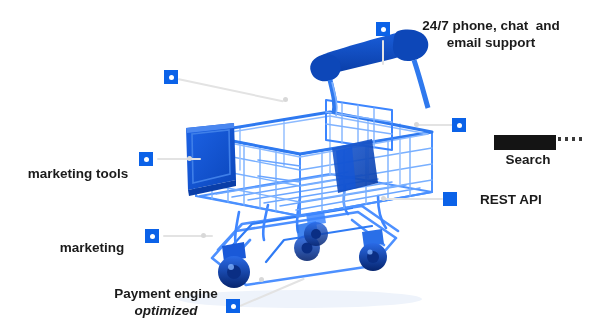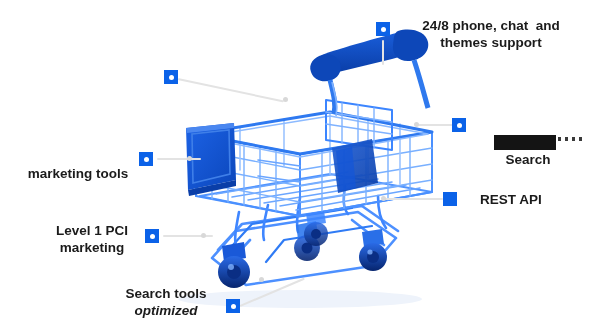--- a/index.html
+++ b/index.html
@@ -275,22 +275,22 @@
       </g>
     </g>
   </svg>
 
   <div class="conn" style="left:178px; top:78px; width:108px; transform: rotate(12deg);"></div>
   <div class="conn-dot" style="left:283px; top:97px;"></div>
   <div class="marker" style="left:164px; top:70px;">
     <span class="dot"></span>
   </div>
 
-  <div class="label center" style="left:396px; top:17px; width:190px;">24/8 phone, chat  and</div>
-  <div class="label center" style="left:396px; top:34px; width:190px;">themes support</div>
+  <div class="label center" style="left:396px; top:17px; width:190px;">24/7 phone, chat  and</div>
+  <div class="label center" style="left:396px; top:34px; width:190px;">email support</div>
   <div class="conn" style="left:383px; top:39px; width:25px; transform: rotate(90deg);"></div>
   <div class="marker" style="left:376px; top:22px;">
     <span class="dot"></span>
   </div>
 
   <div class="label center" style="left:20px; top:165px; width:116px;">marketing tools</div>
   <div class="conn" style="left:157px; top:158px; width:44px;"></div>
   <div class="conn-dot" style="left:187px; top:156px;"></div>
   <div class="marker" style="left:139px; top:152px;">
     <span class="dot"></span>
@@ -301,36 +301,35 @@
       <span>Search</span>
       <span class="smudge"></span>
     </span>
   </div>
   <div class="conn" style="left:418px; top:124px; width:40px;"></div>
   <div class="conn-dot" style="left:414px; top:122px;"></div>
   <div class="marker" style="left:452px; top:118px;">
     <span class="dot"></span>
   </div>
 
-  <div class="label center" style="left:40px; top:222px; width:104px;">Level 1 PCI</div>
   <div class="label center" style="left:40px; top:239px; width:104px;">marketing</div>
   <div class="conn" style="left:163px; top:235px; width:50px;"></div>
   <div class="conn-dot" style="left:201px; top:233px;"></div>
   <div class="marker" style="left:145px; top:229px;">
     <span class="dot"></span>
   </div>
 
   <div class="label left" style="left:463px; top:191px; width:110px;padding-left:17px;">REST API</div>
   <div class="conn" style="left:385px; top:198px; width:58px;"></div>
   <div class="conn-dot" style="left:381px; top:196px;"></div>
   <div class="marker solid" style="left:443px; top:192px;">
     
   </div>
 
-  <div class="label center" style="left:110px; top:285px; width:112px;">Search tools</div>
+  <div class="label center" style="left:110px; top:285px; width:112px;">Payment engine</div>
   <div class="label center" style="left:110px; top:302px; width:112px;font-style:italic;">optimized</div>
   <div class="conn" style="left:240px; top:305px; width:70px; transform: rotate(-23deg);"></div>
   <div class="conn-dot" style="left:259px; top:277px;"></div>
   <div class="marker" style="left:226px; top:299px;">
     <span class="dot"></span>
   </div>
 
 </div>
 
 </body></html>

